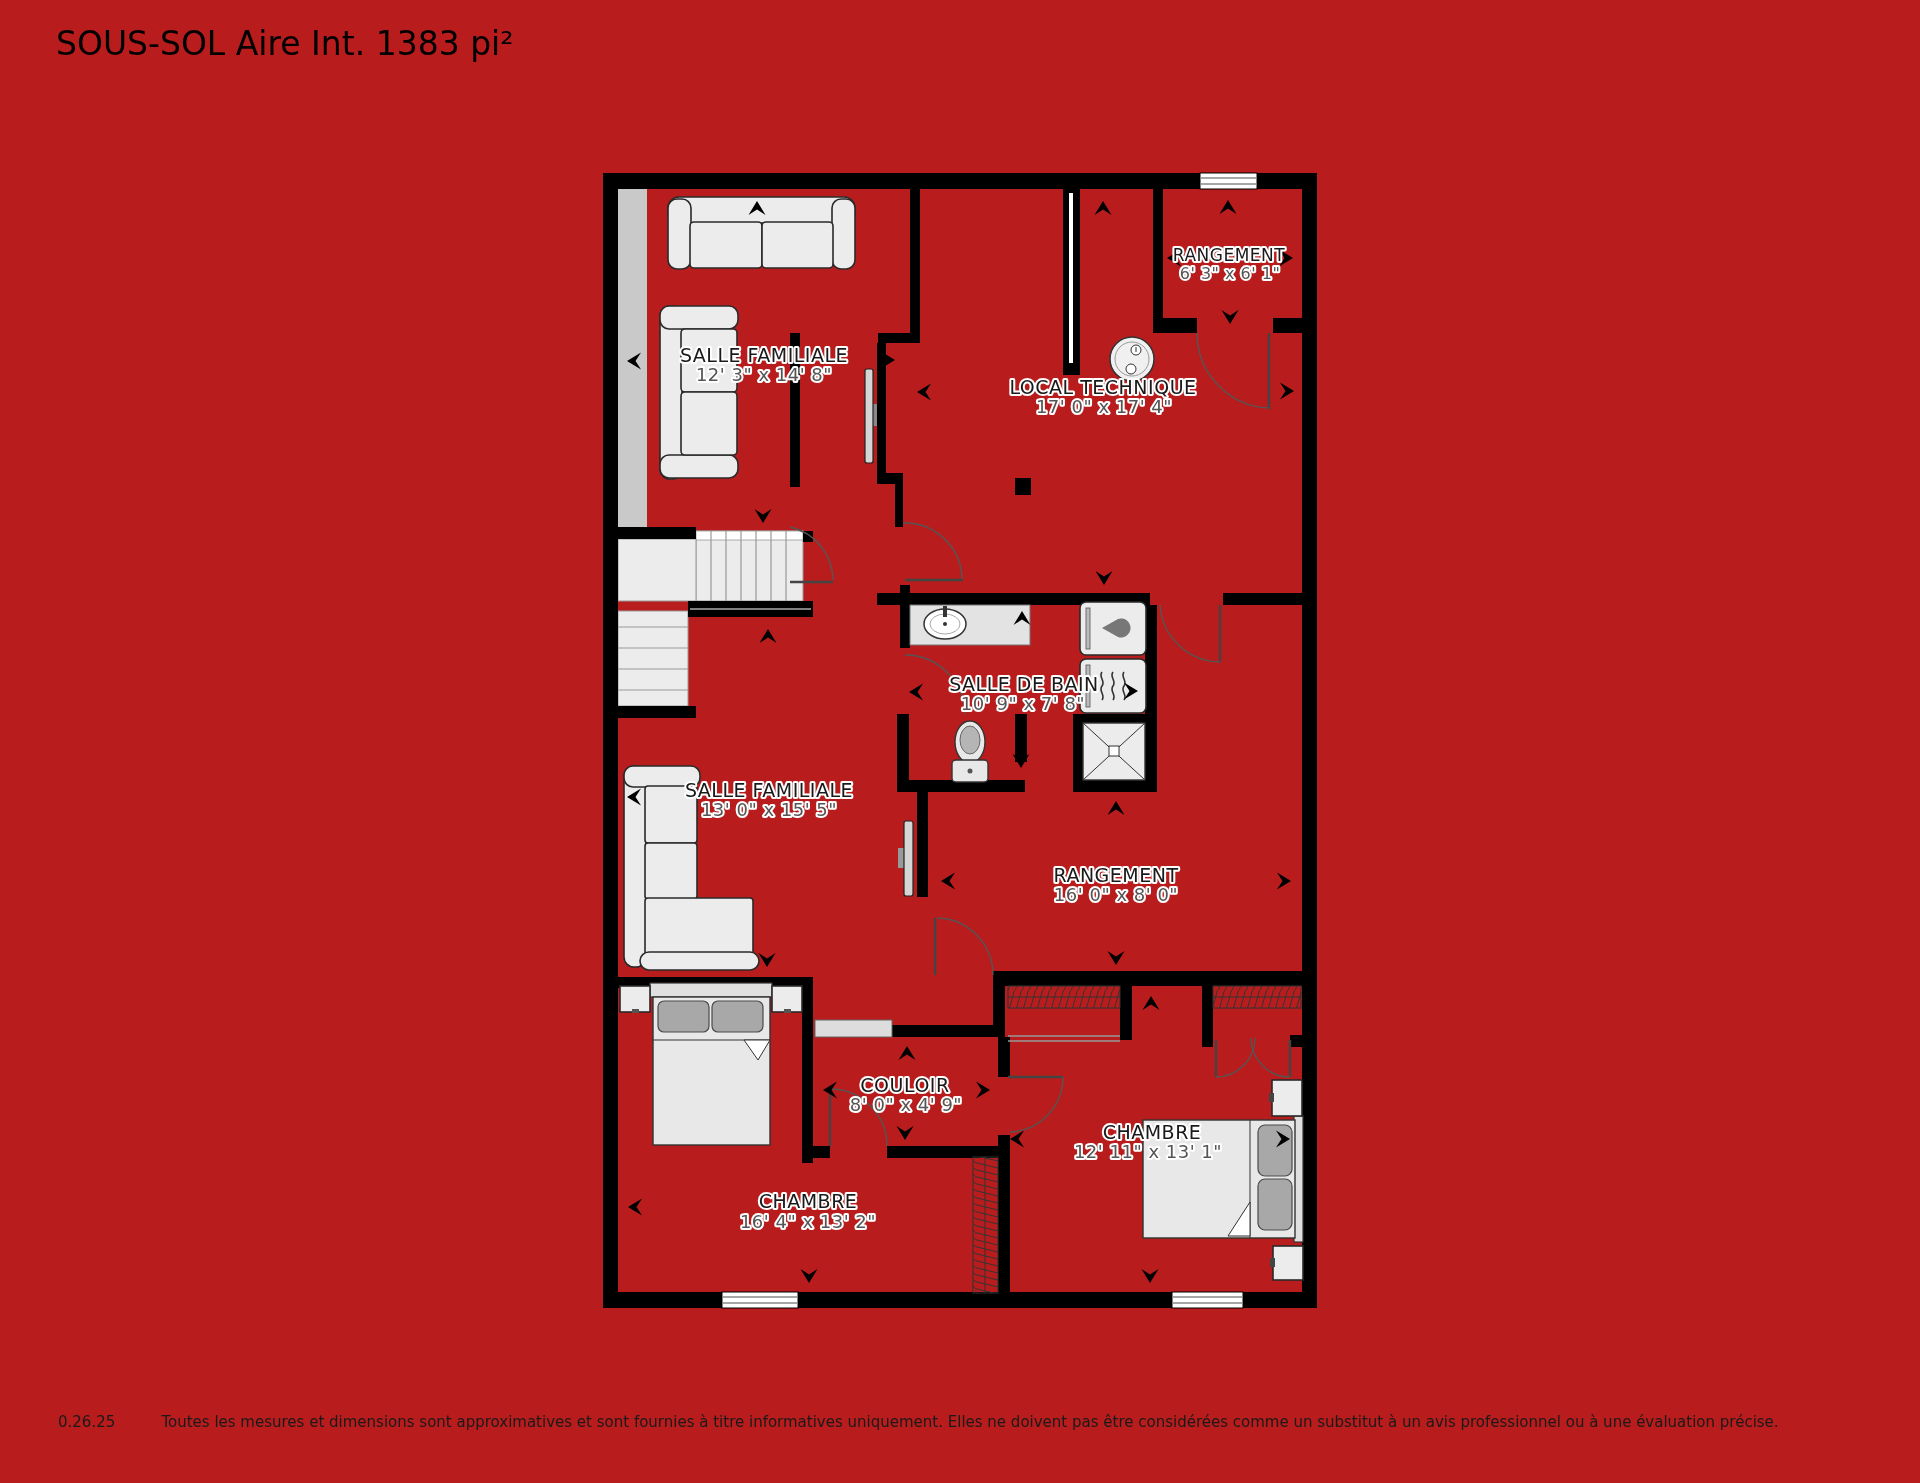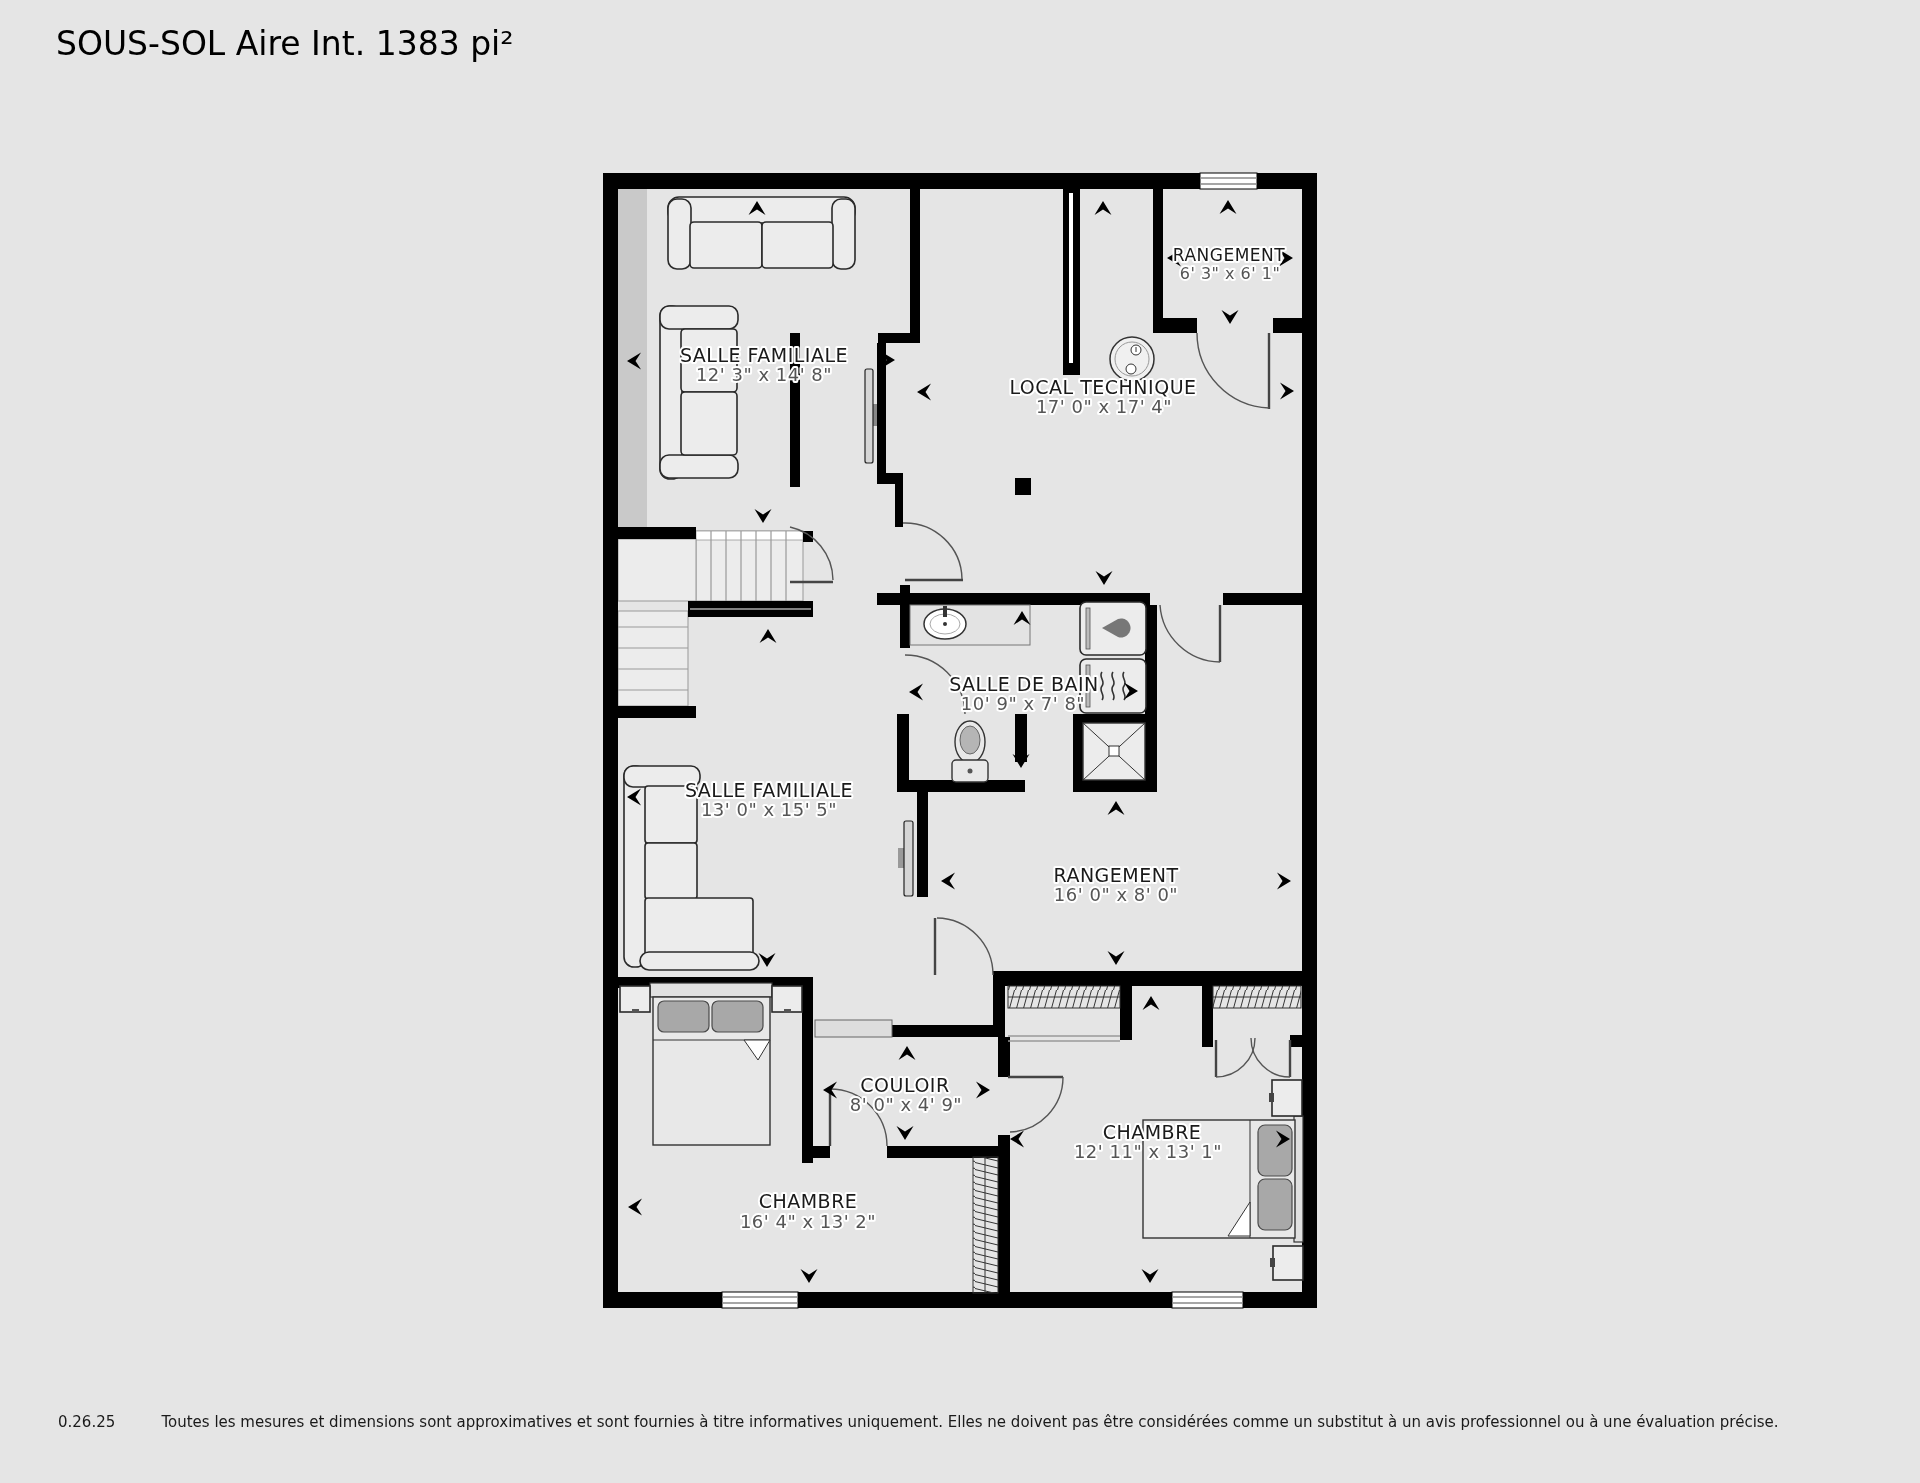--- a/index.html
+++ b/index.html
@@ -1,16 +1,16 @@
 <!DOCTYPE html>
 <html><head>
 <meta charset="utf-8">
 <style>
   html,body{margin:0;padding:0;background:#fff;width:1920px;height:1483px;overflow:hidden;}
-  .page{position:relative;width:1920px;height:1483px;background:#e5e5e5;
+  .page{position:relative;width:1920px;height:1483px;background:#b91c1c;
         font-family:"DejaVu Sans","Liberation Sans",sans-serif;}
   svg{position:absolute;left:0;top:0;}
   .wall{fill:#000;shape-rendering:crispEdges;}
   .furn{fill:#ececec;stroke:#2a2a2a;stroke-width:1.6;}
   .furnlight{fill:#e3e3e3;stroke:#777;stroke-width:1;}
   .pillow{fill:#a8a8a8;stroke:#4a4a4a;stroke-width:1.2;}
   .doorarc{fill:none;stroke:#555;stroke-width:1.4;}
   .doorleaf{stroke:#444;stroke-width:2.4;fill:none;}
   .treadline{stroke:#999;stroke-width:1.2;}
   .stairfill{fill:#ececec;stroke:#999;stroke-width:1;}

